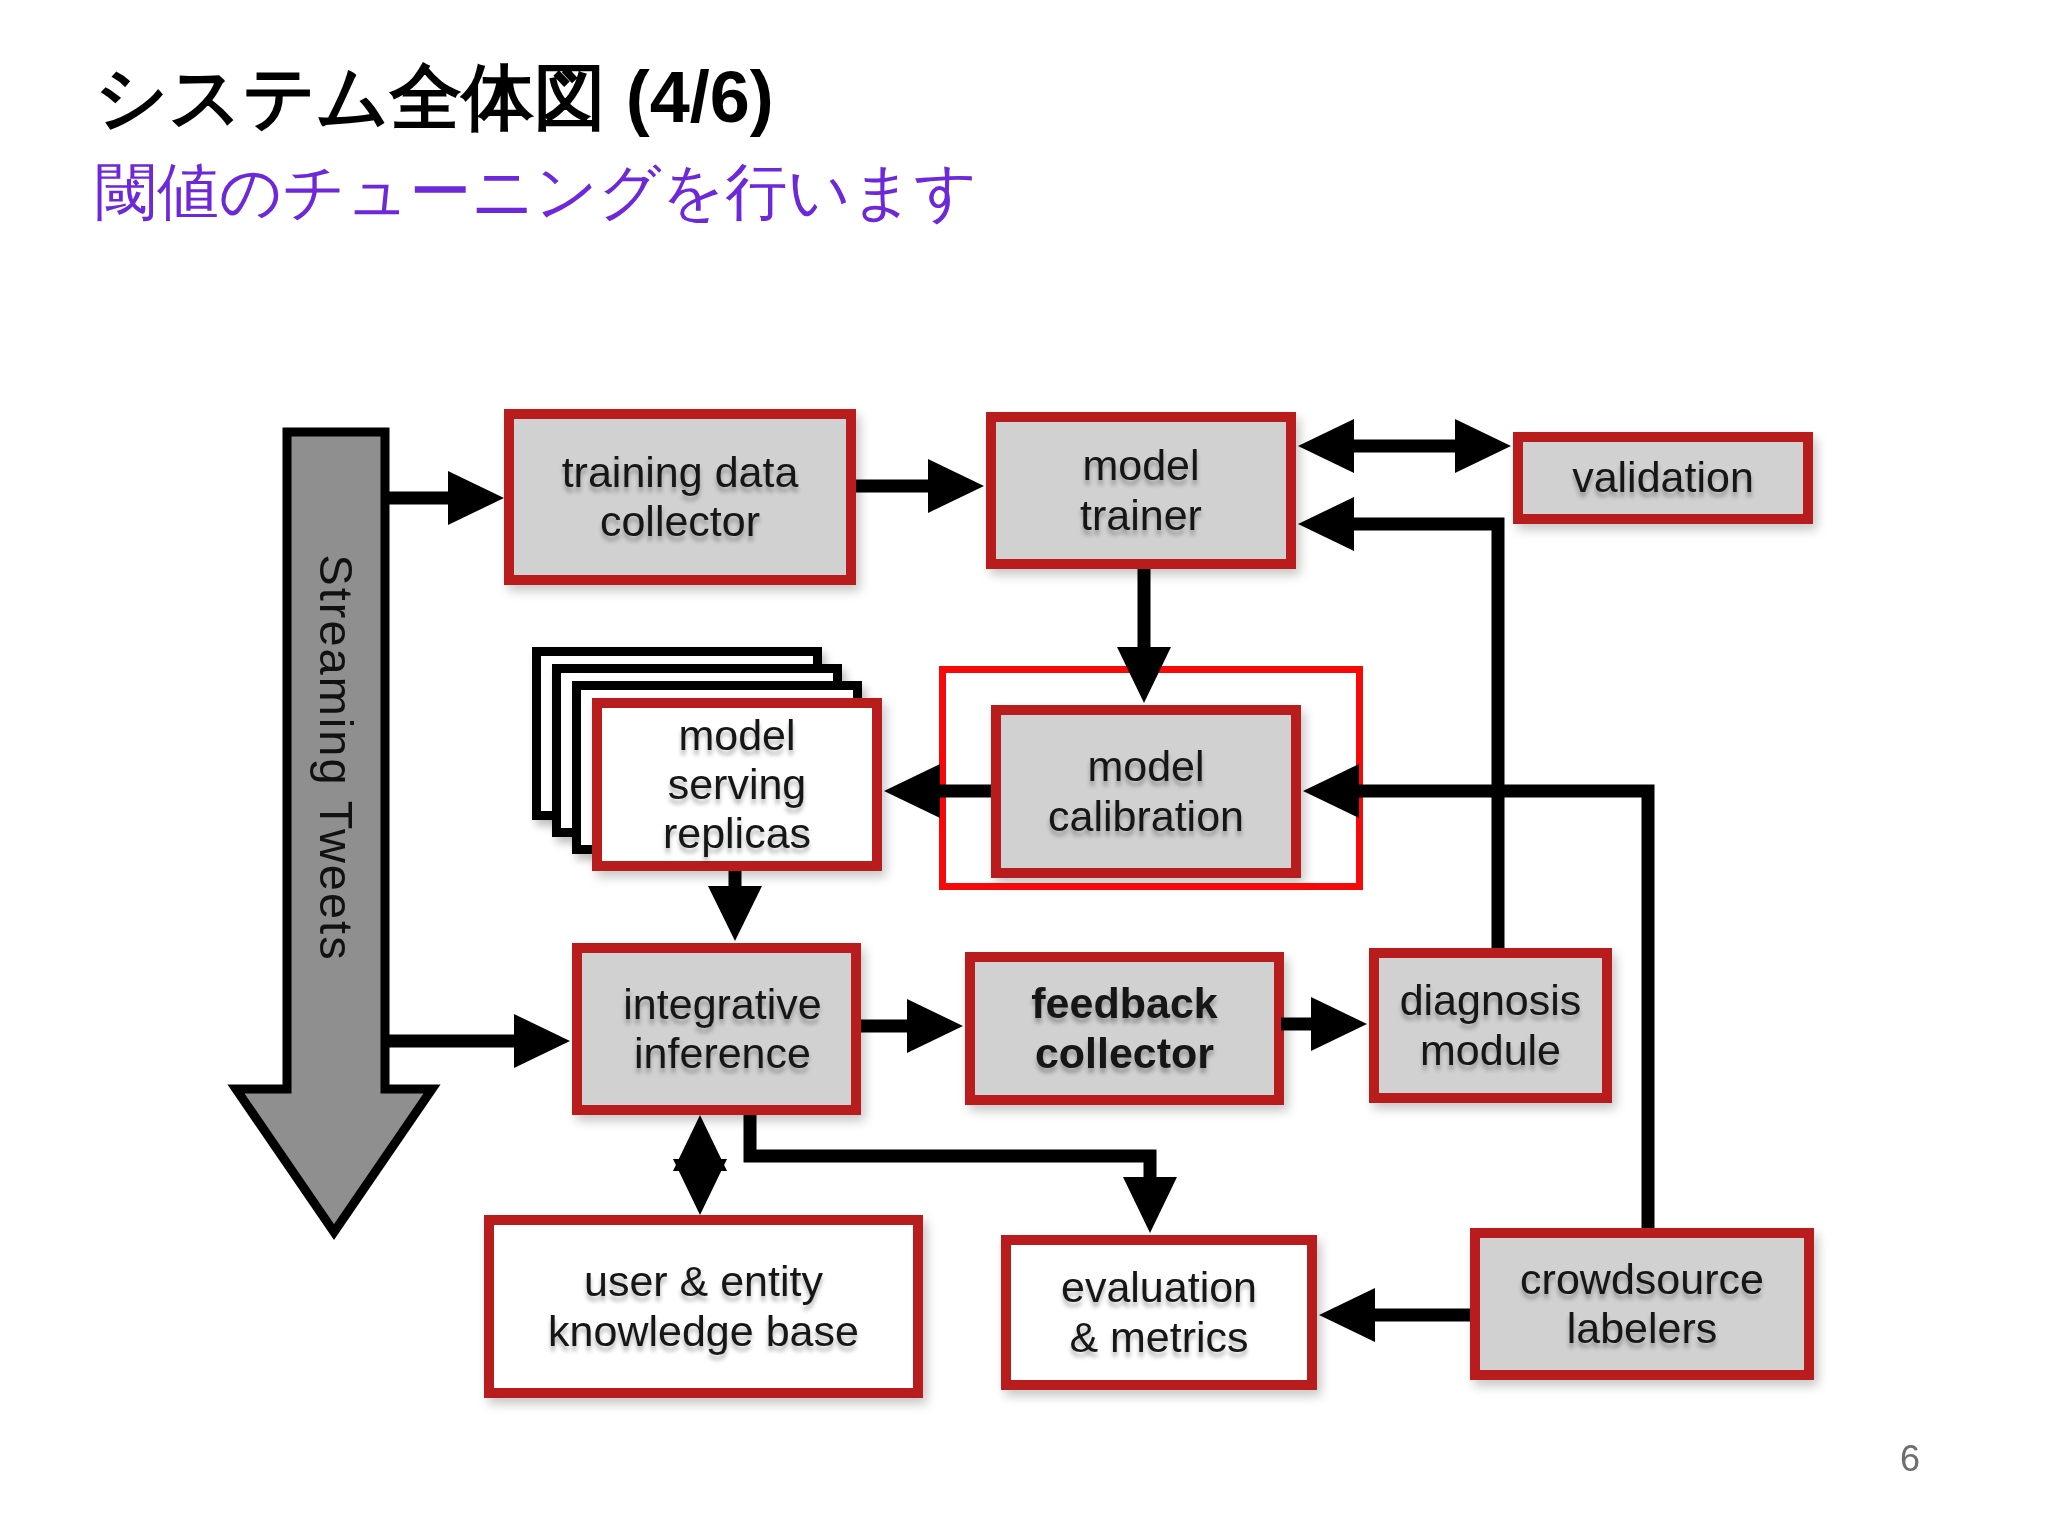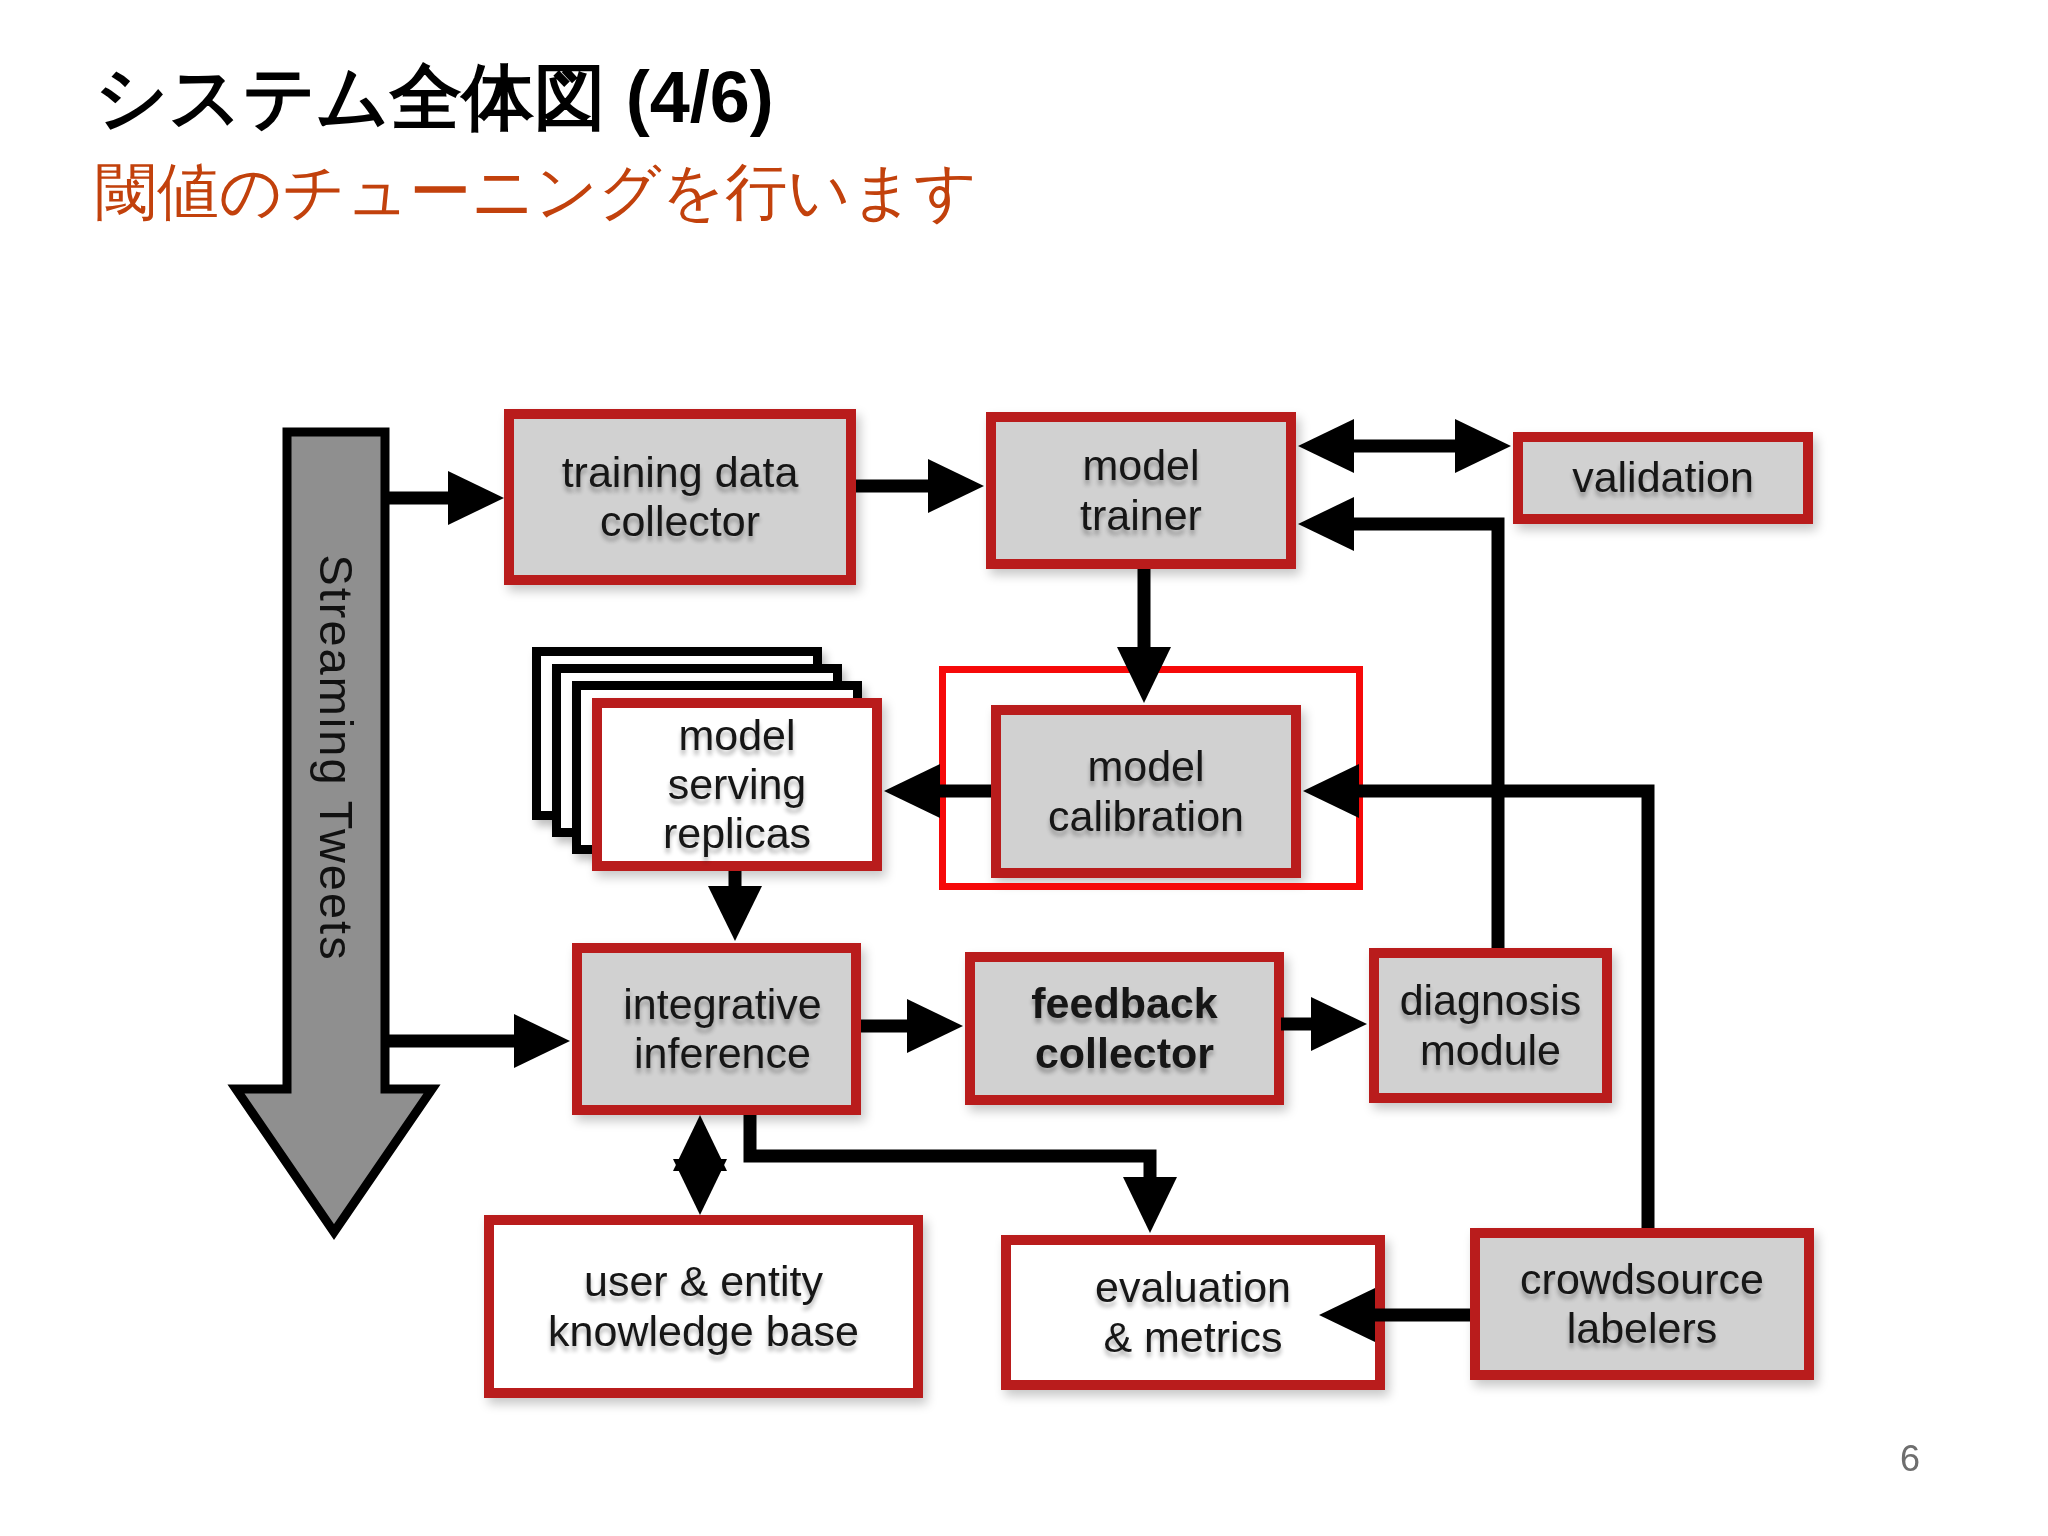--- a/index.html
+++ b/index.html
@@ -5,21 +5,21 @@
   html,body{margin:0;padding:0;background:#ffffff;}
   .slide{
     position:relative;width:2048px;height:1536px;overflow:hidden;background:#ffffff;
     font-family:"Liberation Sans","DejaVu Sans",sans-serif;
   }
   .title{
     position:absolute;left:95px;top:50px;font-size:72px;font-weight:bold;color:#000;
     letter-spacing:0px;white-space:nowrap;
   }
   .subtitle{
-    position:absolute;left:95px;top:150px;font-size:62px;font-weight:400;color:#c2410c;
+    position:absolute;left:95px;top:150px;font-size:62px;font-weight:400;color:#6d28d9;
     white-space:nowrap;
   }
   .node{
     position:absolute;box-sizing:border-box;border:10px solid #b91c1c;background:#d1d1d1;
     display:flex;align-items:center;justify-content:center;text-align:center;
     font-size:43px;line-height:1.14;color:#161616;white-space:pre-line;
     text-shadow:0 5px 4px rgba(30,30,30,0.33);
     box-shadow:4px 6px 10px rgba(0,0,0,0.22);
     z-index:3;
   }
@@ -77,21 +77,21 @@
 
   <div class="node" style="left:965px;top:952px;width:319px;height:153px;font-weight:bold;">feedback
 collector</div>
 
   <div class="node" style="left:1369px;top:948px;width:243px;height:155px;">diagnosis
 module</div>
 
   <div class="node white" style="left:484px;top:1215px;width:439px;height:183px;">user &amp; entity
 knowledge base</div>
 
-  <div class="node white" style="left:1001px;top:1235px;width:384px;height:155px;">evaluation
+  <div class="node white" style="left:1001px;top:1235px;width:316px;height:155px;">evaluation
 &amp; metrics</div>
 
   <div class="node" style="left:1470px;top:1228px;width:344px;height:152px;">crowdsource
 labelers</div>
 
   <svg class="connector-layer" width="2048" height="1536" viewBox="0 0 2048 1536">
 
     <polygon points="287,432 385,432 385,1089 432,1089 334,1232 236,1089 287,1089" fill="#8f8f8f" stroke="#000" stroke-width="9"></polygon>
 
     <path class="cline" d="M385 498 H452"></path>

